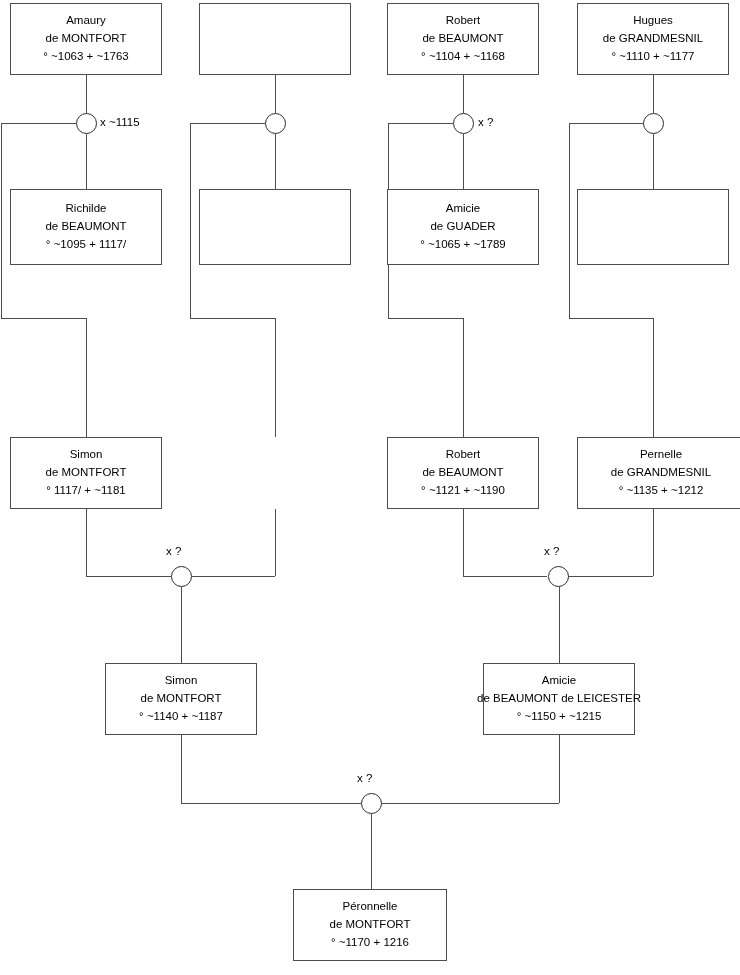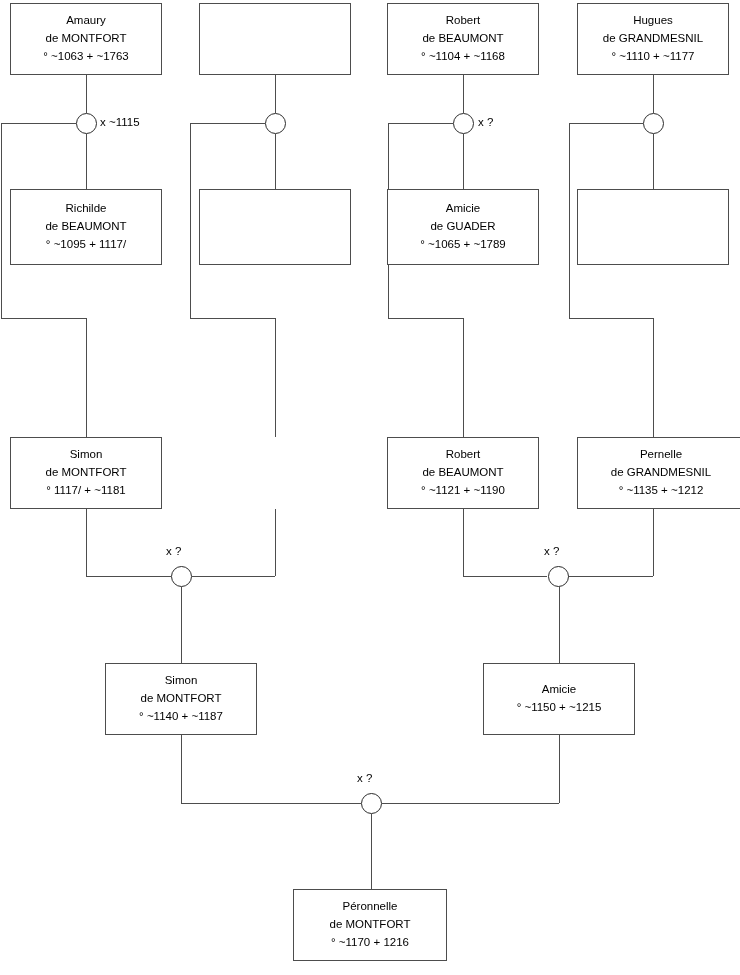--- a/index.html
+++ b/index.html
@@ -214,20 +214,21 @@
   </div>
 
   <div class="person-box" style="left:105px; top:663px; width:152px; height:72px;">
     <span class="line given">Simon</span>
     <span class="line surname">de MONTFORT</span>
     <span class="line dates">° ~1140 + ~1187</span>
   </div>
 
   <div class="person-box overflow-name" style="left:483px; top:663px; width:152px; height:72px;">
     <span class="line given">Amicie</span>
+    <span class="line surname">de BEAUMONT de LEICESTER</span>
     <span class="line dates">° ~1150 + ~1215</span>
   </div>
 
   <div class="person-box" style="left:293px; top:889px; width:154px; height:72px;">
     <span class="line given">Péronnelle</span>
     <span class="line surname">de MONTFORT</span>
     <span class="line dates">° ~1170 + 1216</span>
   </div>
 
 </div>

